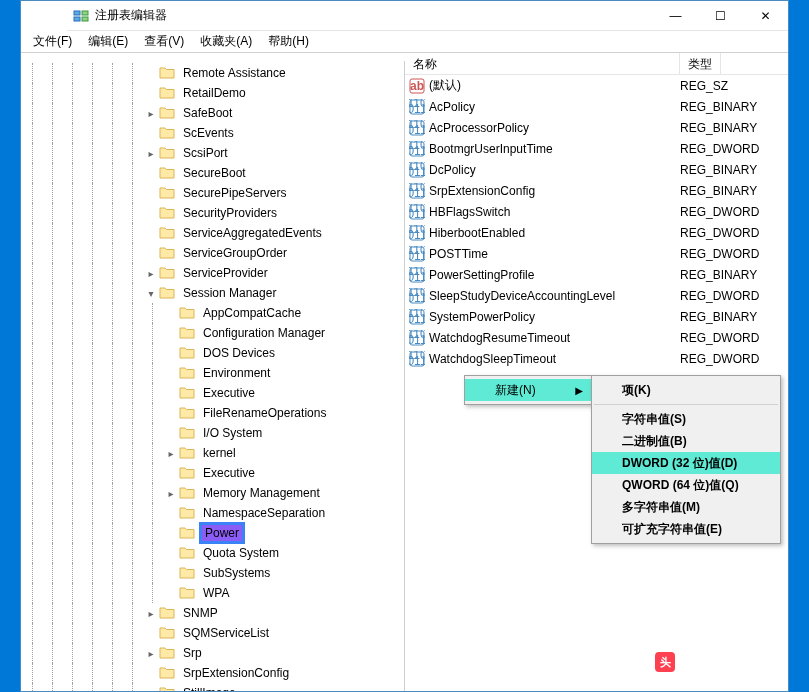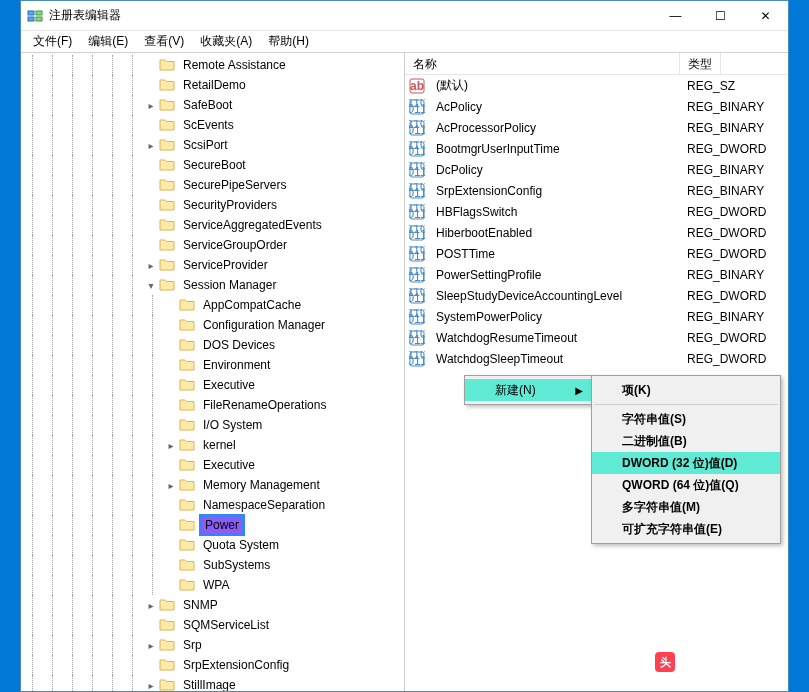--- a/index.html
+++ b/index.html
@@ -1,38 +1,38 @@
 <!DOCTYPE html>
 <html><head>
   <meta charset="utf-8">
   <style>
     * { margin: 0; padding: 0; box-sizing: border-box; font-family: "Microsoft YaHei", "Segoe UI", Tahoma, sans-serif; font-size: 12px; }
     body { background: #0078d7; width: 809px; height: 692px; overflow: hidden; position: relative; }
     .window { position: absolute; left: 20px; top: 0; width: 769px; height: 692px; background: #fff; border: 1px solid #4a8bc2; display: flex; flex-direction: column; }
-    .titlebar { height: 30px; display: flex; align-items: center; padding-left: 6px; border-bottom: 1px solid #e5e5e5; }
+    .titlebar { height: 30px; display: flex; align-items: center; padding-left: 6px; border-bottom: 1px solid #e5e5e5; margin-left: 46px; }
     .titlebar .app-icon { width: 16px; height: 16px; margin-right: 6px; }
     .titlebar .title { flex: 1; }
     .titlebar .win-btn { width: 45px; height: 30px; display: flex; align-items: center; justify-content: center; }
     .menubar { height: 22px; display: flex; align-items: center; padding-left: 4px; border-bottom: 1px solid #d0d0d0; }
     .menubar .menu-item { padding: 2px 8px; cursor: default; }
     .content { flex: 1; display: flex; overflow: hidden; }
-    .tree-pane { width: 384px; border-right: 1px solid #d0d0d0; overflow: hidden; padding-left: 2px; padding-top: 2px; }
+    .tree-pane { width: 384px; border-right: 1px solid #d0d0d0; overflow: hidden; padding-left: 2px; padding-top: 2px; margin-top: 8px; }
     .list-pane { flex: 1; overflow: hidden; background: #fff; }
     .tree-row { height: 20px; display: flex; align-items: center; white-space: nowrap; }
     .vline { display: inline-block; width: 20px; height: 20px; position: relative; }
     .vline::before { content: ""; position: absolute; left: 9px; top: 0; bottom: 0; border-left: 1px dotted #a0a0a0; }
     .expander { width: 16px; height: 16px; display: inline-flex; align-items: center; justify-content: center; color: #666; font-size: 10px; }
     .folder-icon { width: 16px; height: 14px; margin-right: 4px; }
     .tree-label { padding: 1px 3px; border: 1px solid transparent; }
     .tree-label.sel { background: #8b5cf6; border: 3px solid #3b82f6; }
     .list-header { height: 22px; display: flex; border-bottom: 1px solid #e5e5e5; }
     .list-header .col { padding: 3px 8px; border-right: 1px solid #e5e5e5; }
     .list-header .col-name { width: 275px; }
     .list-row { height: 21px; display: flex; align-items: center; padding-left: 4px; }
-    .list-row .val-icon { width: 16px; height: 16px; margin-right: 11px; flex-shrink: 0; }
+    .list-row .val-icon { width: 16px; height: 16px; margin-right: 4px; flex-shrink: 0; }
     .list-row .val-name { width: 251px; }
     .context-menu { position: absolute; background: #f0f0f0; border: 1px solid #a0a0a0; box-shadow: 2px 2px 4px rgba(0,0,0,0.25); }
     .context-menu.primary { left: 464px; top: 375px; width: 128px; }
     .context-menu.secondary { left: 591px; top: 375px; width: 190px; font-weight: bold; }
     .ctx-item { height: 22px; display: flex; align-items: center; padding-left: 30px; padding-right: 20px; position: relative; }
     .ctx-item.hover { background: #5eead4; }
     .ctx-item .arrow { position: absolute; right: 8px; font-size: 10px; }
     .ctx-sep { height: 1px; background: #d0d0d0; margin: 3px 2px; }
     .ctx-pad { height: 3px; }
     .watermark { position: absolute; right: 30px; bottom: 20px; color: #fff; font-size: 15px; display: flex; align-items: center; gap: 6px; }

